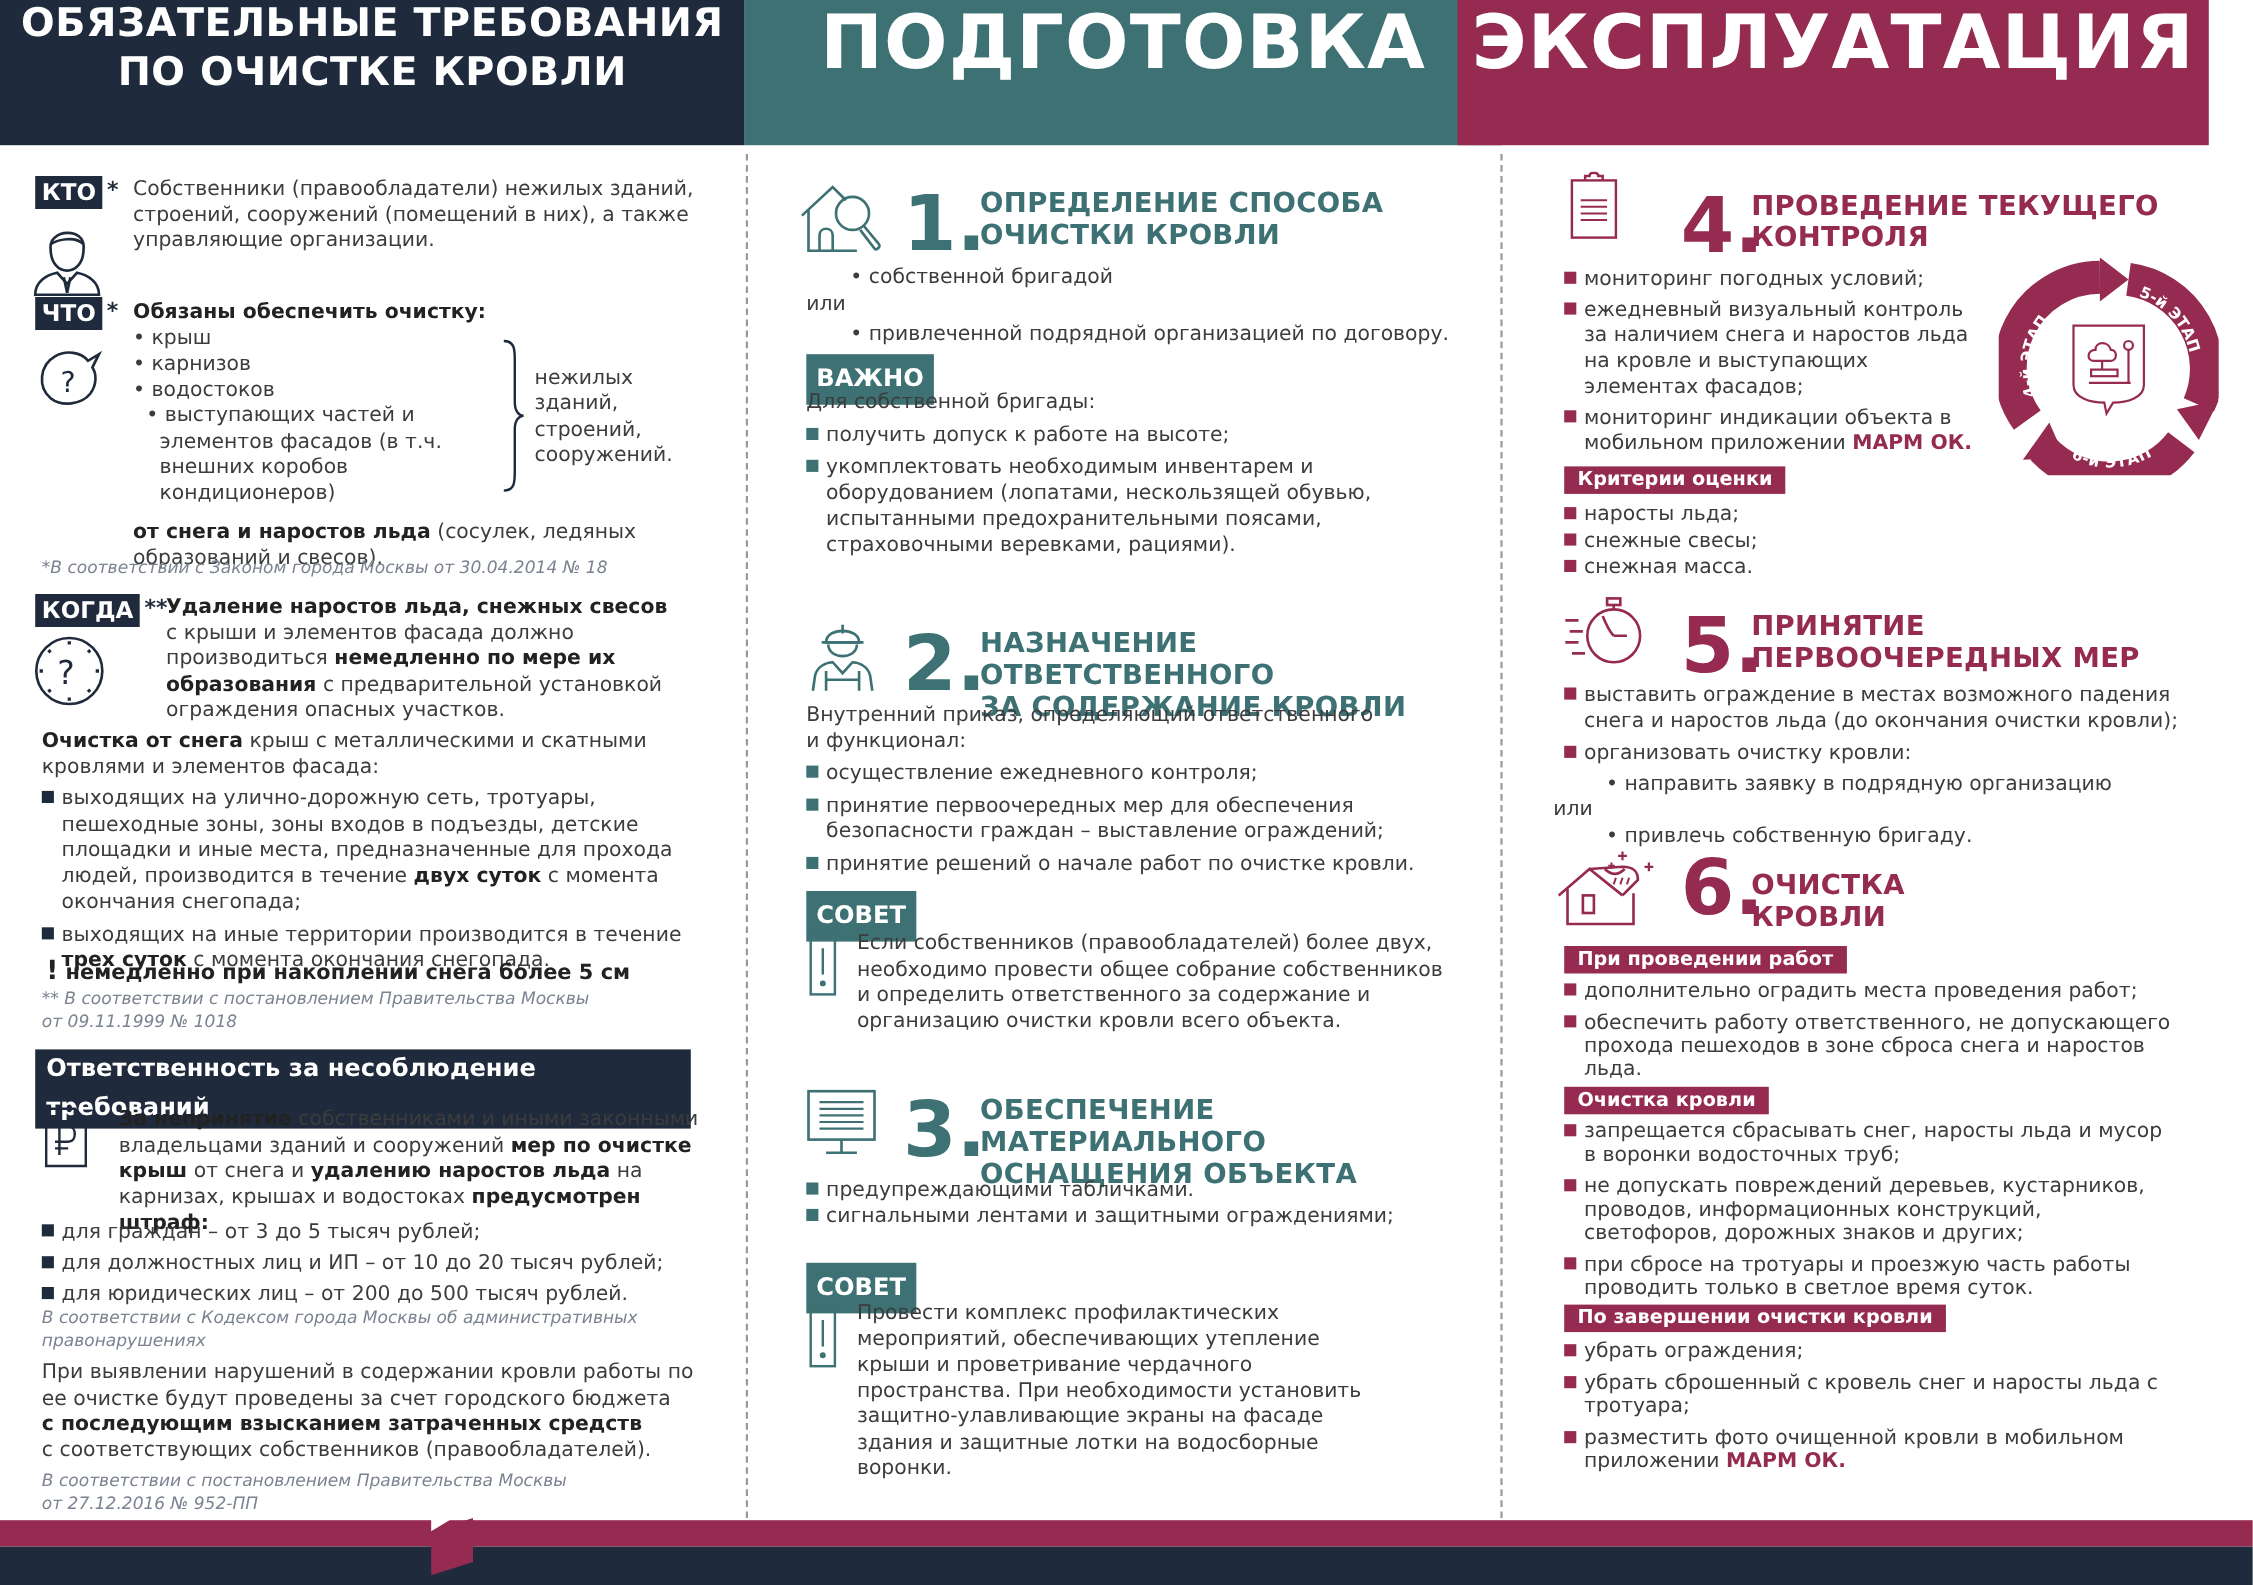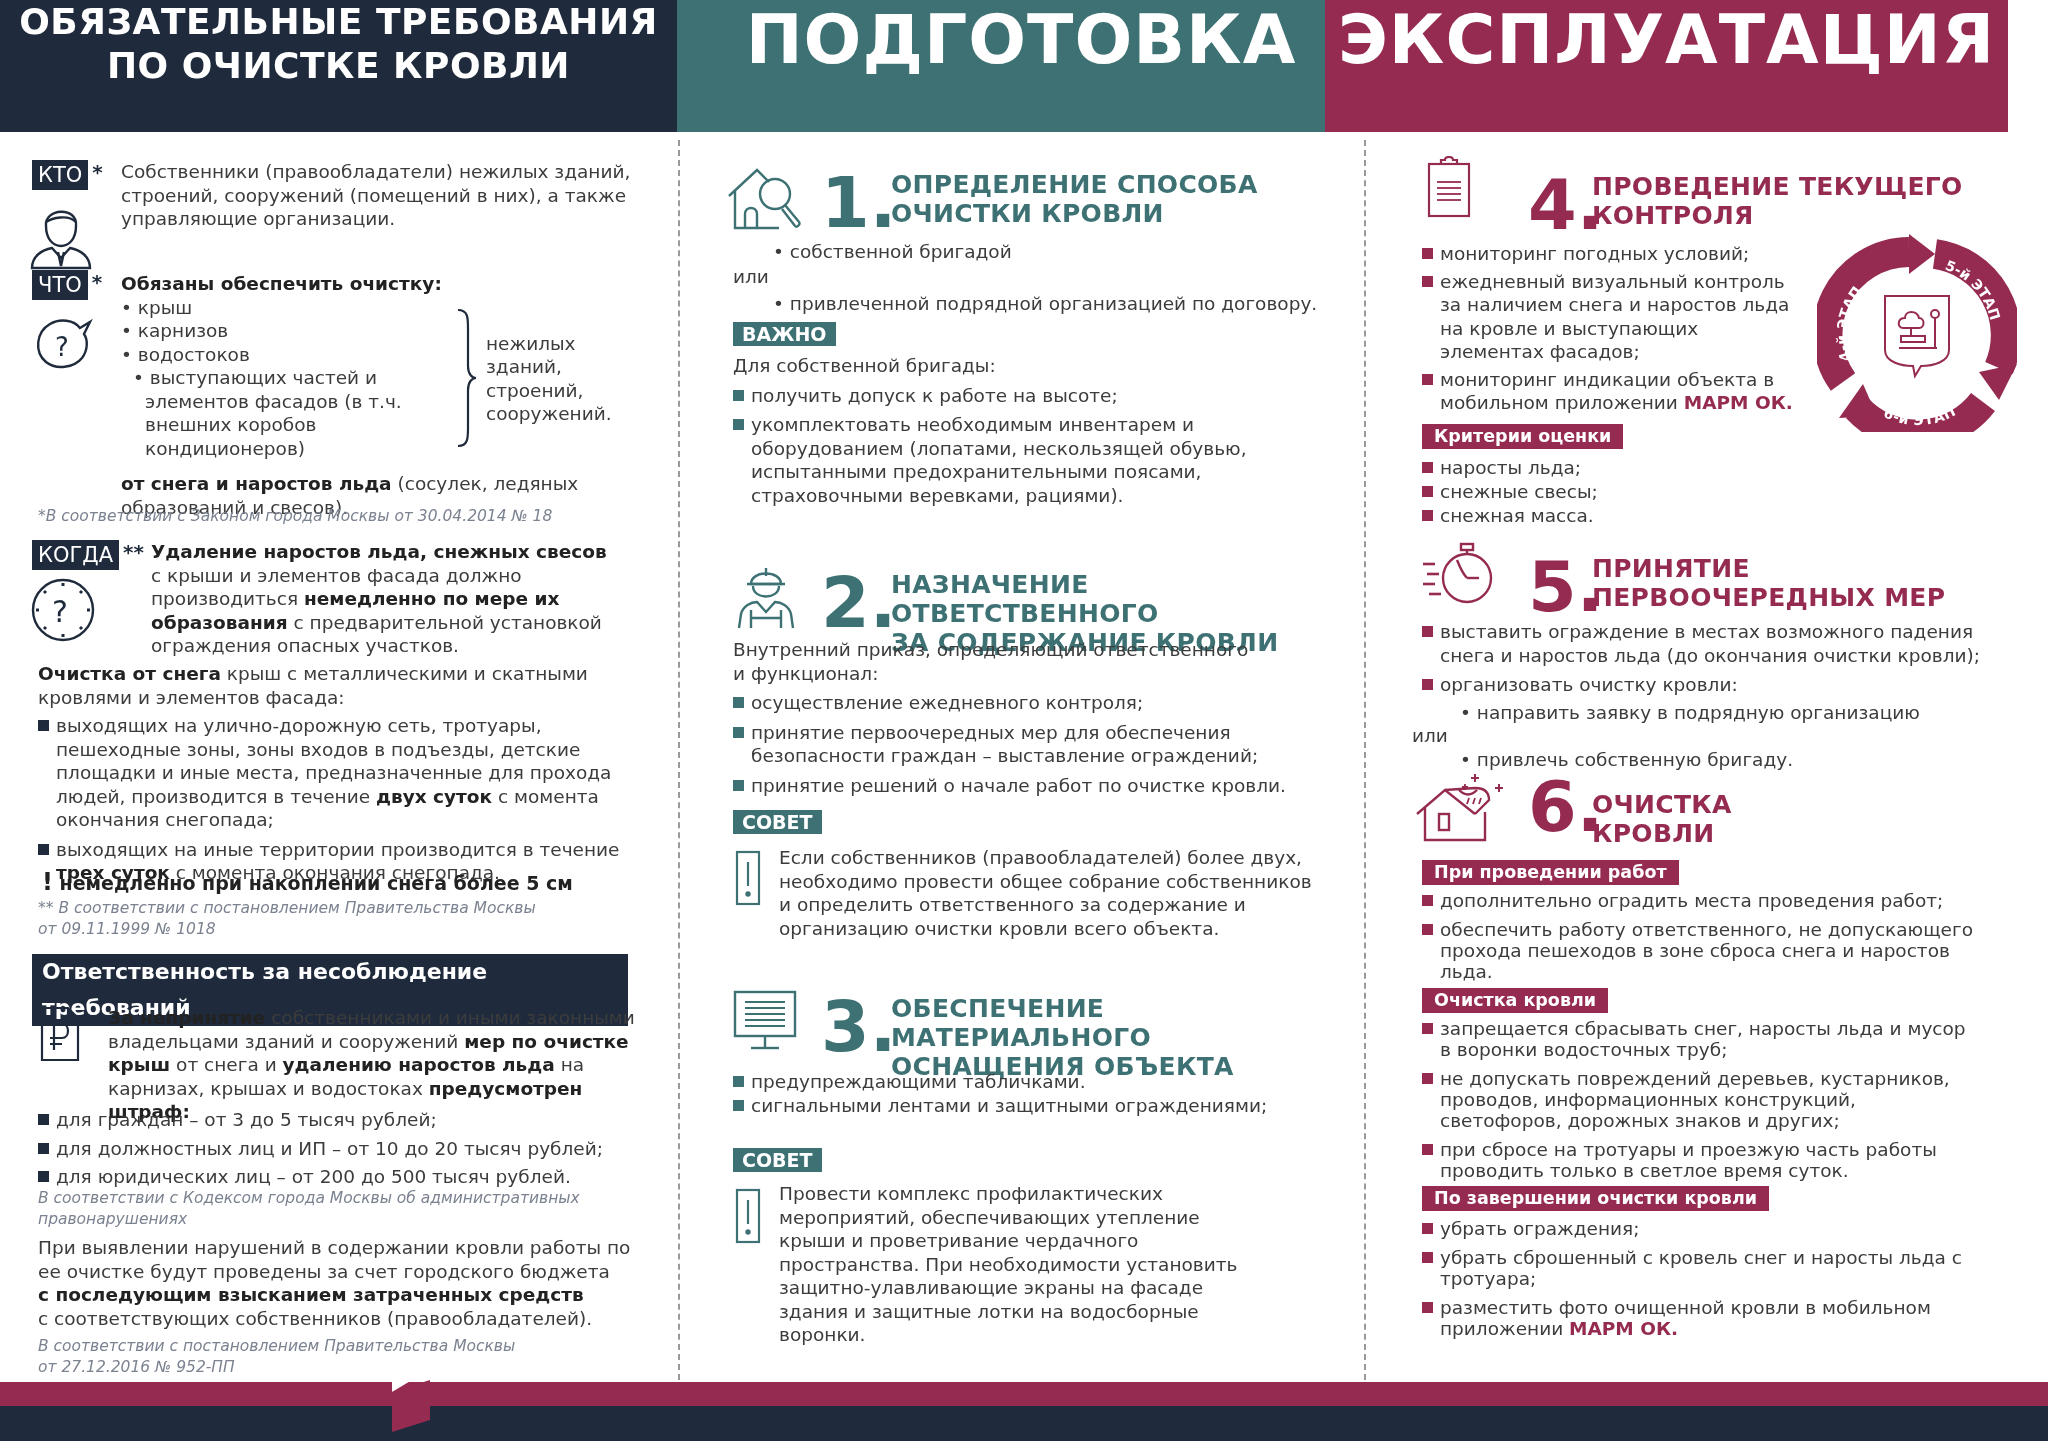--- a/index.html
+++ b/index.html
@@ -16,34 +16,34 @@
   .col-mid { left: 677px; width: 688px; }
   .col-right { left: 1365px; width: 683px; }
 
   .vdash { position: absolute; top: 140px; height: 1240px; width: 0; border-left: 2px dashed #9a9a9a; }
 
   .abs { position: absolute; }
   .txt { font-size: 18.5px; line-height: 23.5px; color: #3c3c3c; }
   .txt b, .bold { font-weight: bold; color: #222; }
   .note { font-size: 15.5px; line-height: 21px; font-style: italic; color: #7b8290; }
 
-  .tag-dark { display: inline-block; background: #1f2b3c; color: #fff; font-weight: normal; font-size: 21px; padding: 2px 6px; line-height: 26px; }
+  .tag-dark { display: inline-block; background: #1f2b3c; color: #fff; font-weight: bold; font-size: 21px; padding: 2px 6px; line-height: 26px; }
   .star { font-size: 20px; font-weight: bold; color: #1f2b3c; margin-left: 4px; vertical-align: top; }
 
   .sq { display: inline-block; width: 11px; height: 11px; margin-right: 7px; vertical-align: 1px; }
   .sq-dark { background: #1f2b3c; }
   .sq-teal { background: #3d7173; }
   .sq-red { background: #962b51; }
 
   .step-num { font-weight: bold; font-size: 70px; line-height: 70px; }
   .step-title { font-weight: bold; font-size: 25px; line-height: 29px; letter-spacing: 0.3px; }
   .teal { color: #3d7173; }
   .red { color: #962b51; }
 
-  .tag-teal { display: inline-block; background: #3d7173; color: #fff; font-weight: bold; font-size: 19px; padding: 0 9px; line-height: 24px; }
+  .tag-teal { display: inline-block; background: #3d7173; color: #fff; font-weight: bold; font-size: 22px; padding: 11px 9px; line-height: 24px; }
   .tag-red { display: inline-block; background: #962b51; color: #fff; font-weight: bold; font-size: 17.5px; padding: 1px 12px; line-height: 23px; }
 
   .resp-bar { background: #1f2b3c; color: #fff; font-weight: bold; font-size: 22px; line-height: 36px; padding: 0 10px; }
   .marm { color: #962b51; font-weight: bold; }
 
   .footer-red { position: absolute; left: 0; top: 1382px; width: 2048px; height: 24px; background: #962b51; }
   .footer-dark { position: absolute; left: 0; top: 1406px; width: 2048px; height: 35px; background: #1f2b3c; }
   .pl { padding-left: 18px; text-indent: -18px; }
 </style>
 </head>

